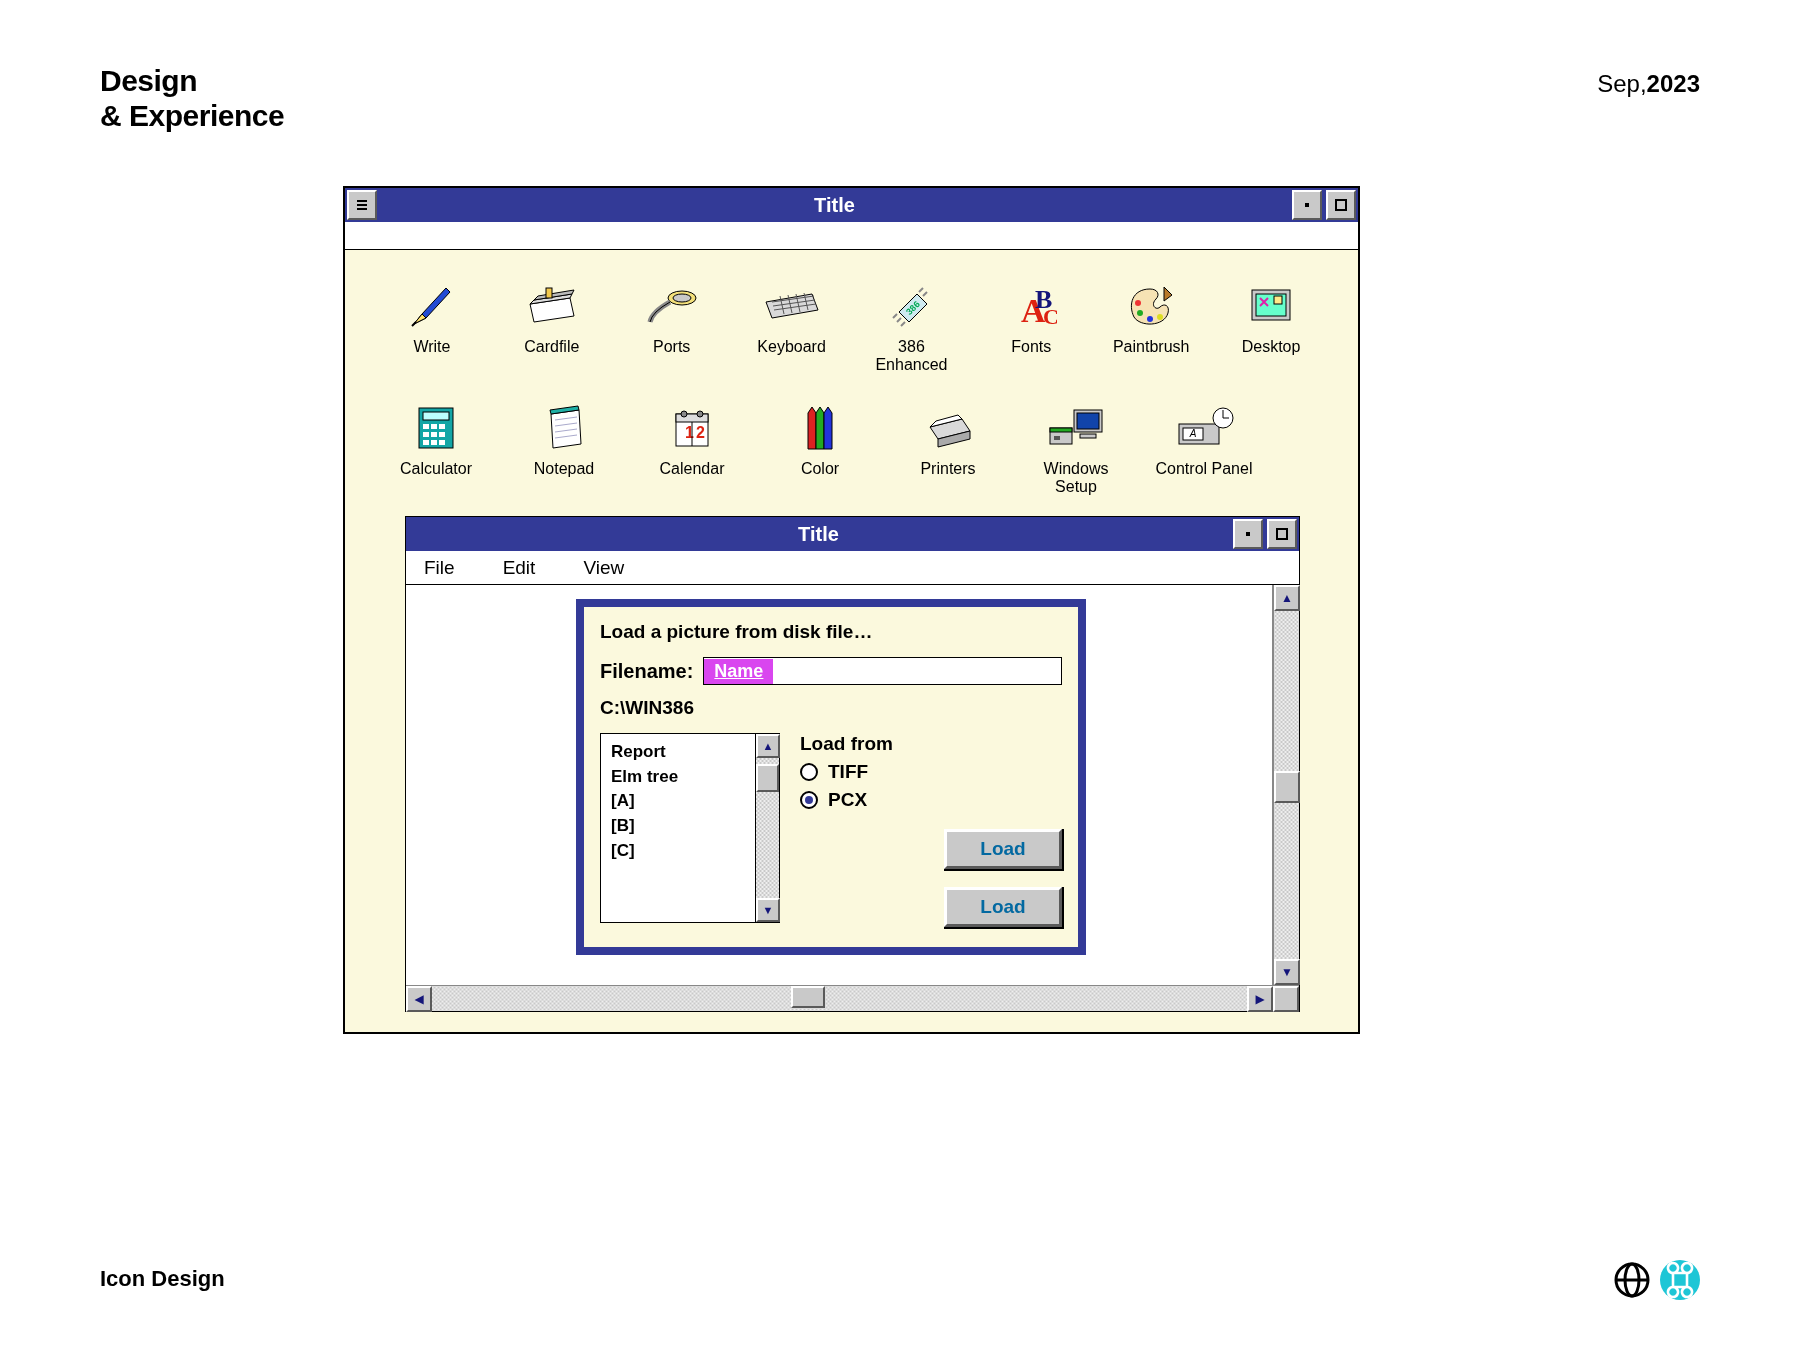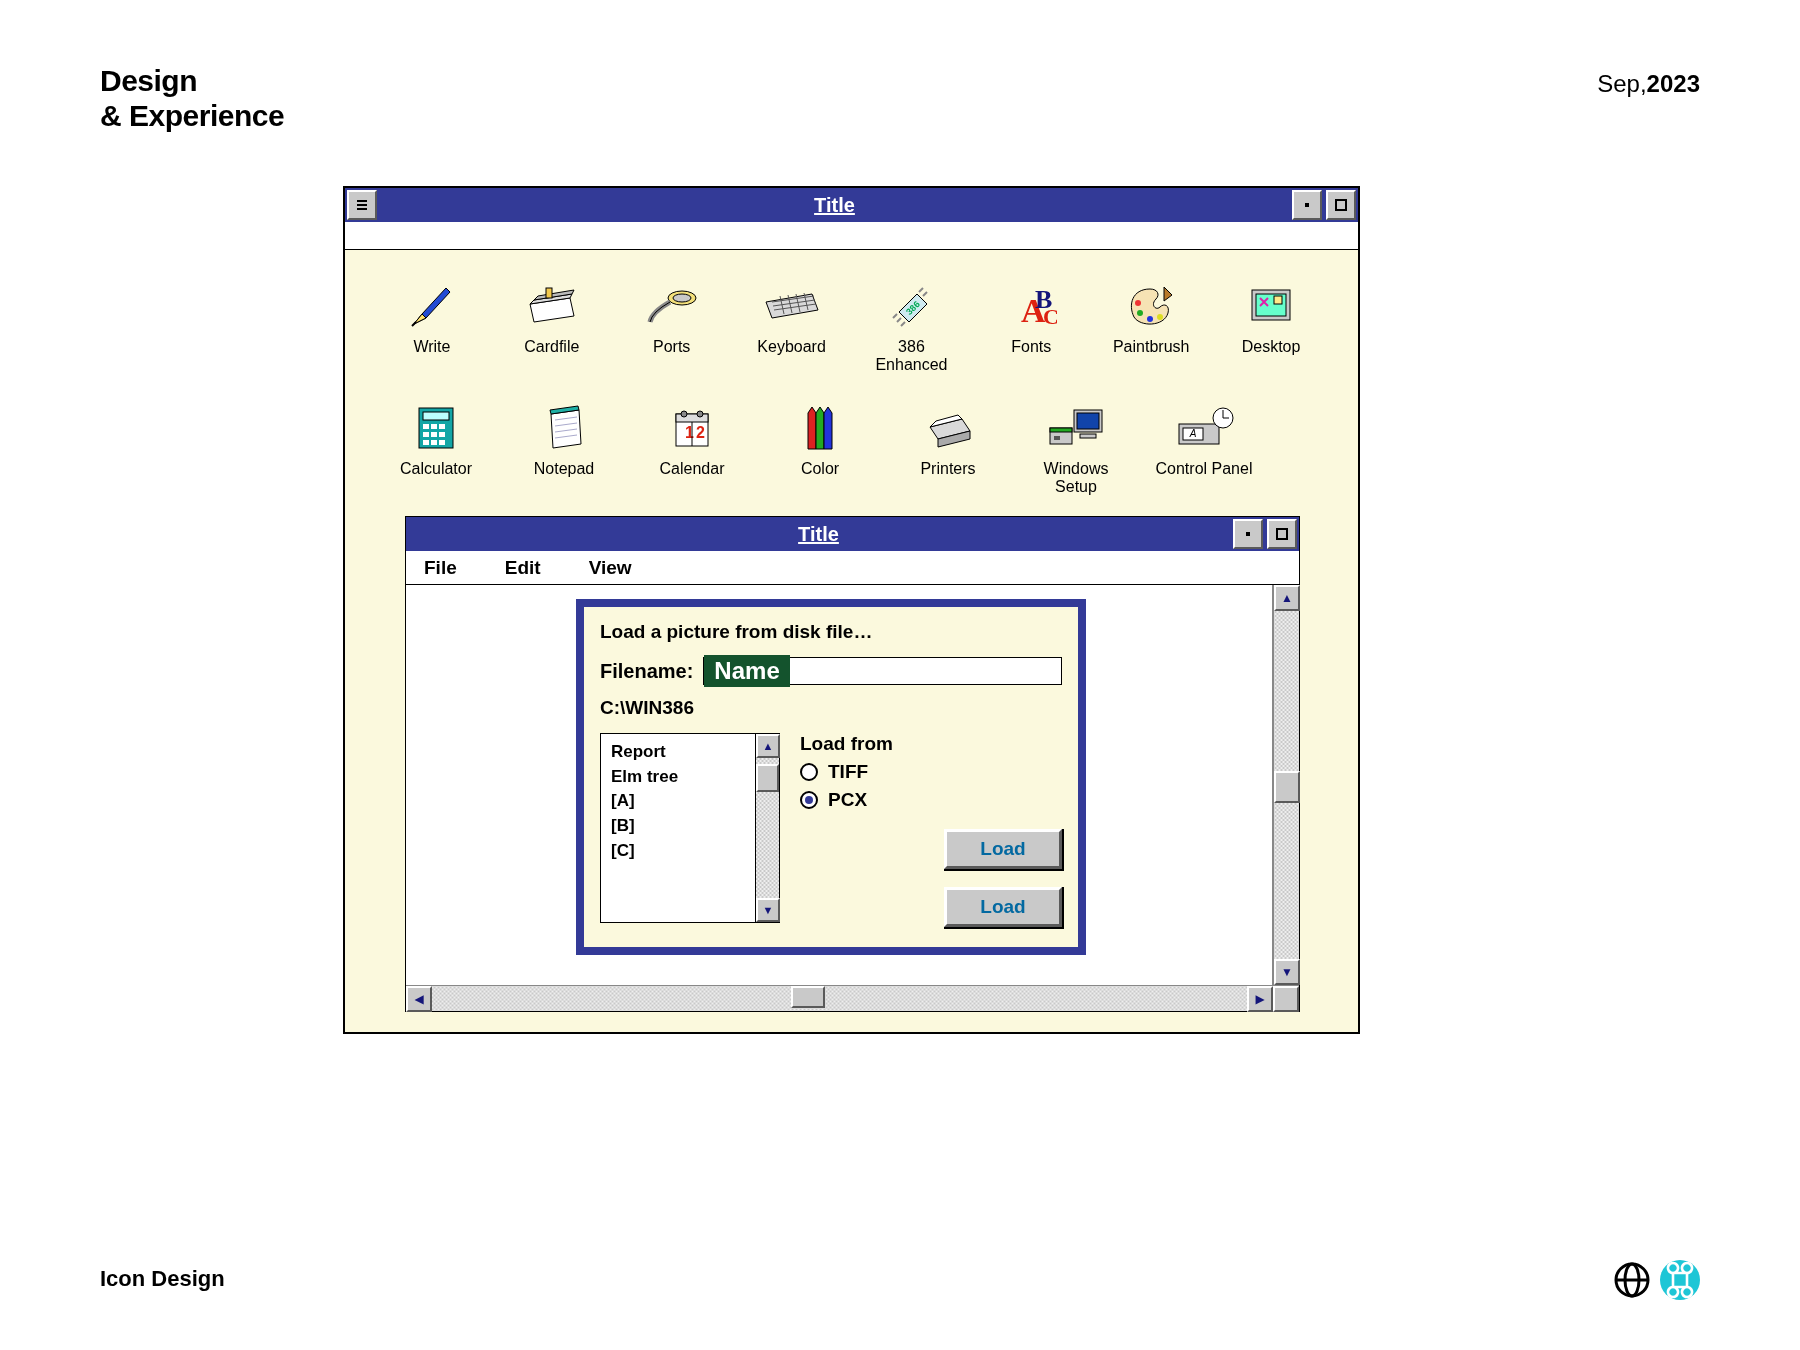--- a/index.html
+++ b/index.html
@@ -58,21 +58,20 @@
     font-family: Tahoma, Arial, sans-serif;
     font-size: 17px;
   }
   .titlebar {
     height: 34px;
     background: #333a97;
     display: flex;
     align-items: stretch;
     color: #fff;
     font-weight: 700;
-    text-decoration: underline;
   }
   .titlebar .sysbox, .titlebar .ctlbox {
     width: 30px;
     height: 30px;
     margin: 2px;
     background: #c9c9c9;
     border-top: 2px solid #fff;
     border-left: 2px solid #fff;
     border-right: 2px solid #5a5a5a;
     border-bottom: 2px solid #5a5a5a;
@@ -188,21 +187,20 @@
   }
   .menu2 {
     height: 34px;
     background: #fff;
     border-bottom: 1px solid #000;
     display: flex;
     align-items: center;
     gap: 48px;
     padding: 0 18px;
     font-size: 19px;
-    font-weight: bold;
   }
 
   
   .dialog {
     position: absolute;
     left: 170px;
     top: 14px;
     width: 510px;
     background: #fbf9dd;
     border: 8px solid #333a97;
@@ -215,23 +213,24 @@
   .fn-row label { font-size: 20px; }
   .fn-input {
     flex:1;
     border:1px solid #000;
     height:28px;
     background:#fff;
     position:relative;
     display:flex;align-items:center;
   }
   .fn-sel {
-    background:#14532d;color:#fff;
+    background:#d946ef;color:#fff;
     padding:2px 10px;
-    font-size:24px;
+    font-size:18px;
+    text-decoration:underline;
   }
   .path { font-size:19px; margin-bottom:14px; }
   .dlg-body { display:flex; gap:20px; }
   .listbox {
     width: 180px;
     height: 190px;
     background:#fff;
     border:1px solid #000;
     display:flex;
   }

